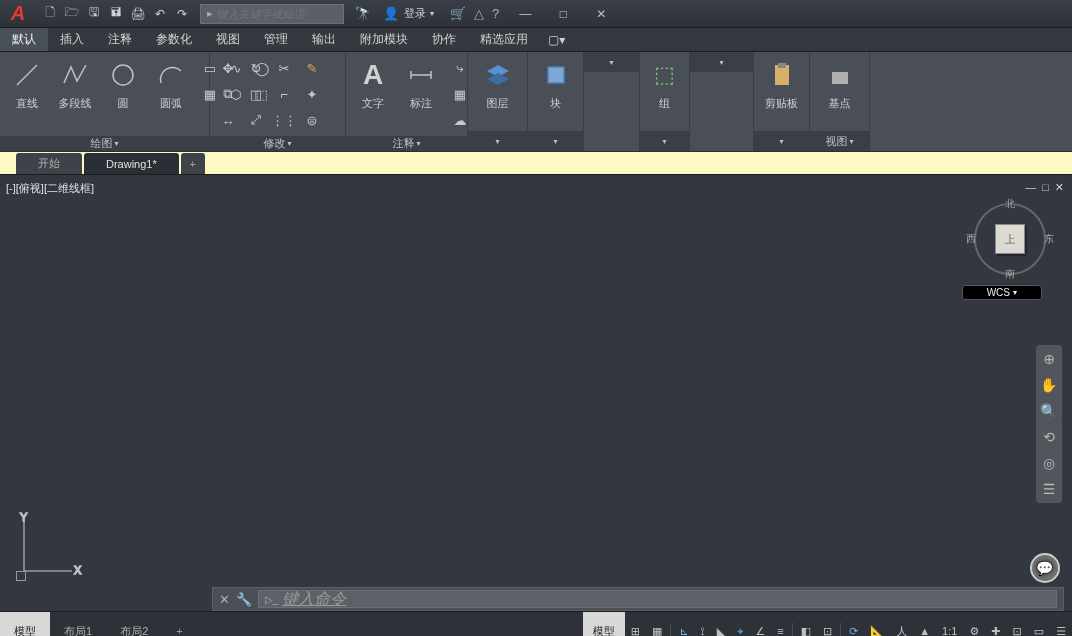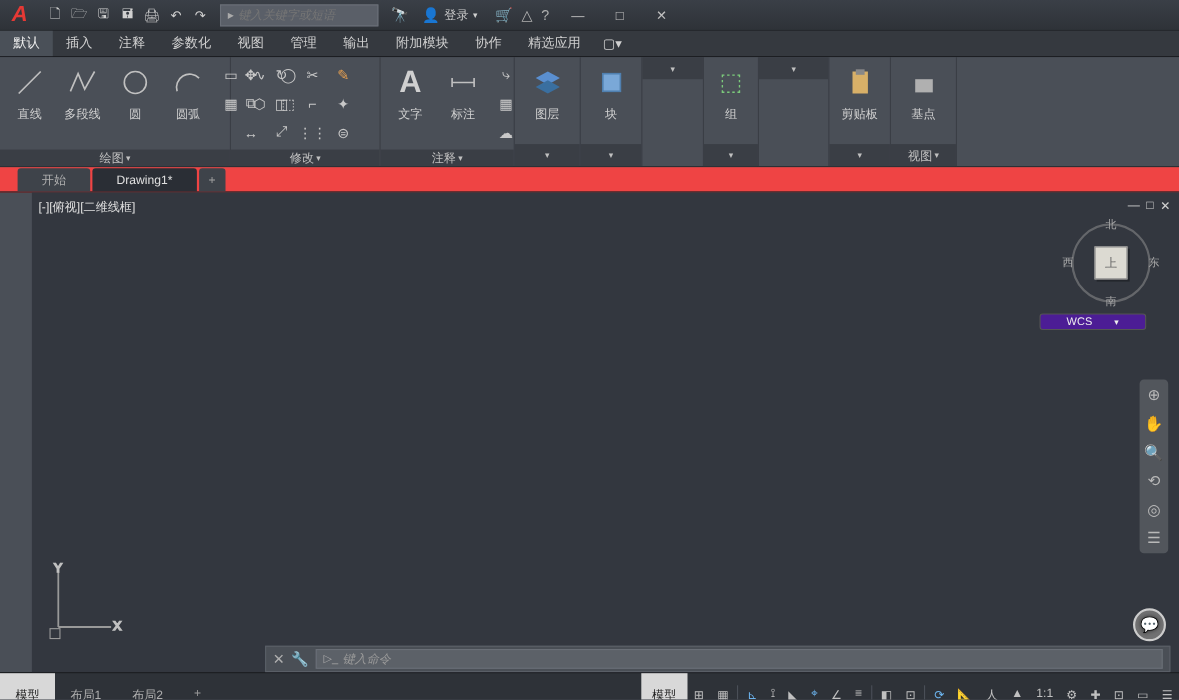--- a/index.html
+++ b/index.html
@@ -29,53 +29,53 @@
   .panel-title .dd { font-size:8px; }
   .big-tool { display:flex; flex-direction:column; align-items:center; gap:4px; padding:2px 4px; cursor:pointer; }
   .big-tool .ic { width:34px; height:34px; display:flex; align-items:center; justify-content:center; color:#c8c8c8; }
   .big-tool .lbl { font-size:11px; color:#d0d0d0; white-space:nowrap; }
   .tool-grid { display:grid; grid-template-columns:repeat(3,24px); grid-template-rows:repeat(3,24px); gap:2px; }
   .tool-grid .tg { width:24px; height:24px; display:flex; align-items:center; justify-content:center; color:#c8c8c8; font-size:13px; cursor:pointer; }
   .tool-col { display:flex; flex-direction:column; gap:2px; }
   .tool-col .tc { width:24px; height:24px; display:flex; align-items:center; justify-content:center; color:#c8c8c8; font-size:13px; cursor:pointer; }
   svg { stroke:#c0c0c0; stroke-width:1.5; fill:none; }
 
-  .filetabs { height:23px; background:#ef4444; display:flex; align-items:flex-end; padding-left:16px; gap:2px; border-bottom:1px solid #1a1c20; }
+  .filetabs { height:23px; background:#fef9c3; display:flex; align-items:flex-end; padding-left:16px; gap:2px; border-bottom:1px solid #1a1c20; }
   .filetab { height:21px; padding:0 22px; display:flex; align-items:center; font-size:11px; cursor:pointer; border-top-left-radius:3px; border-top-right-radius:3px; }
   .filetab.inactive { background:#3e434a; color:#b0b0b0; }
   .filetab.active { background:#2a2e35; color:#e0e0e0; }
   .filetab.plus { width:24px; justify-content:center; color:#a0a0a0; padding:0; }
 
-  .canvas-area { position:relative; height:436px; background:#33373f;margin-left:29px; }
+  .canvas-area { position:relative; height:436px; background:#33373f; }
   .viewport-label { position:absolute; top:6px; left:6px; color:#e0e0e0; font-size:11px; }
   .vp-ctrl { position:absolute; top:6px; right:8px; display:flex; gap:6px; color:#d0d0d0; font-size:11px; }
   .vp-ctrl span { cursor:pointer; }
   .viewcube { position:absolute; top:24px; right:22px; width:80px; height:80px; display:flex; align-items:center; justify-content:center; }
   .vc-ring { position:absolute; width:72px; height:72px; border:2px solid rgba(150,150,150,0.5); border-radius:50%; }
   .vc-label { position:absolute; color:#aaa; font-size:10px; }
   .vc-n { top:-2px; }
   .vc-s { bottom:-2px; }
   .vc-e { right:-4px; }
   .vc-w { left:-4px; }
   .vc-top { width:30px; height:30px; background:#dcdad2; border:1px solid #888; display:flex; align-items:center; justify-content:center; font-size:11px; color:#666; box-shadow:2px 2px 0 rgba(0,0,0,0.3); }
-  .wcs-badge { position:absolute; top:110px; right:30px; padding:1px 24px; background:#4c1d95; color:#eee; font-size:10px; border-radius:3px; border:1px solid #555; display:flex; align-items:center; gap:20px; }
+  .wcs-badge { position:absolute; top:110px; right:30px; padding:1px 24px; background:#000000; color:#eee; font-size:10px; border-radius:3px; border:1px solid #555; display:flex; align-items:center; gap:3px; }
 
   .navbar-right { position:absolute; top:170px; right:10px; width:26px; background:rgba(90,94,100,0.8); border-radius:4px; padding:4px 0; display:flex; flex-direction:column; gap:6px; align-items:center; }
   .navbar-right .nb { width:20px; height:20px; color:#b8b8b8; display:flex; align-items:center; justify-content:center; font-size:14px; cursor:pointer; }
 
   .ucs { position:absolute; bottom:26px; left:14px; }
   .ucs-svg line { stroke:#999; stroke-width:1.6; }
   .ucs text { fill:#ccc; font-size:11px; }
   .ucs-sq { position:absolute; bottom:4px; left:2px; width:10px; height:10px; border:1.5px solid #999; }
 
   .cmdline { position:absolute; bottom:0; left:212px; right:8px; height:24px; background:#4a4f56; border:1px solid #5a5f67; display:flex; align-items:center; padding:0 6px; gap:6px; }
   .cmdline .ci { color:#b0b0b0; font-size:13px; cursor:pointer; }
   .cmdline .cin { flex:1; background:#5c6168; border:1px solid #6a6f77; height:18px; display:flex; align-items:center; padding:0 6px; }
   .cmdline .cin span.arrow { color:#aaa; font-size:10px; margin-right:4px; }
-  .cmdline .cin span.ph { color:#999; font-style:italic; font-size:11px; }
+  .cmdline .cin span.ph { color:#999; font-style:italic; font-size:16px;text-decoration:underline; }
 
   .statusbar { height:39px; background:#2e3238; display:flex; align-items:center; border-top:1px solid #1a1c20; }
   .st-tabs { display:flex; height:100%; }
   .st-tab { padding:0 14px; display:flex; align-items:center; font-size:11px; cursor:pointer; }
   .st-tab.active { background:#d8d8d8; color:#222; }
   .st-tab.inactive { color:#b0b0b0;text-align:center; }
   .st-tab.plus { color:#999; }
   .st-right { margin-left:auto; display:flex; height:100%; align-items:center; }
   .st-item { padding:0 6px; display:flex; align-items:center; font-size:11px; color:#c0c0c0; cursor:pointer; height:100%; }
   .st-item.active { color:#6cb4ee; }

